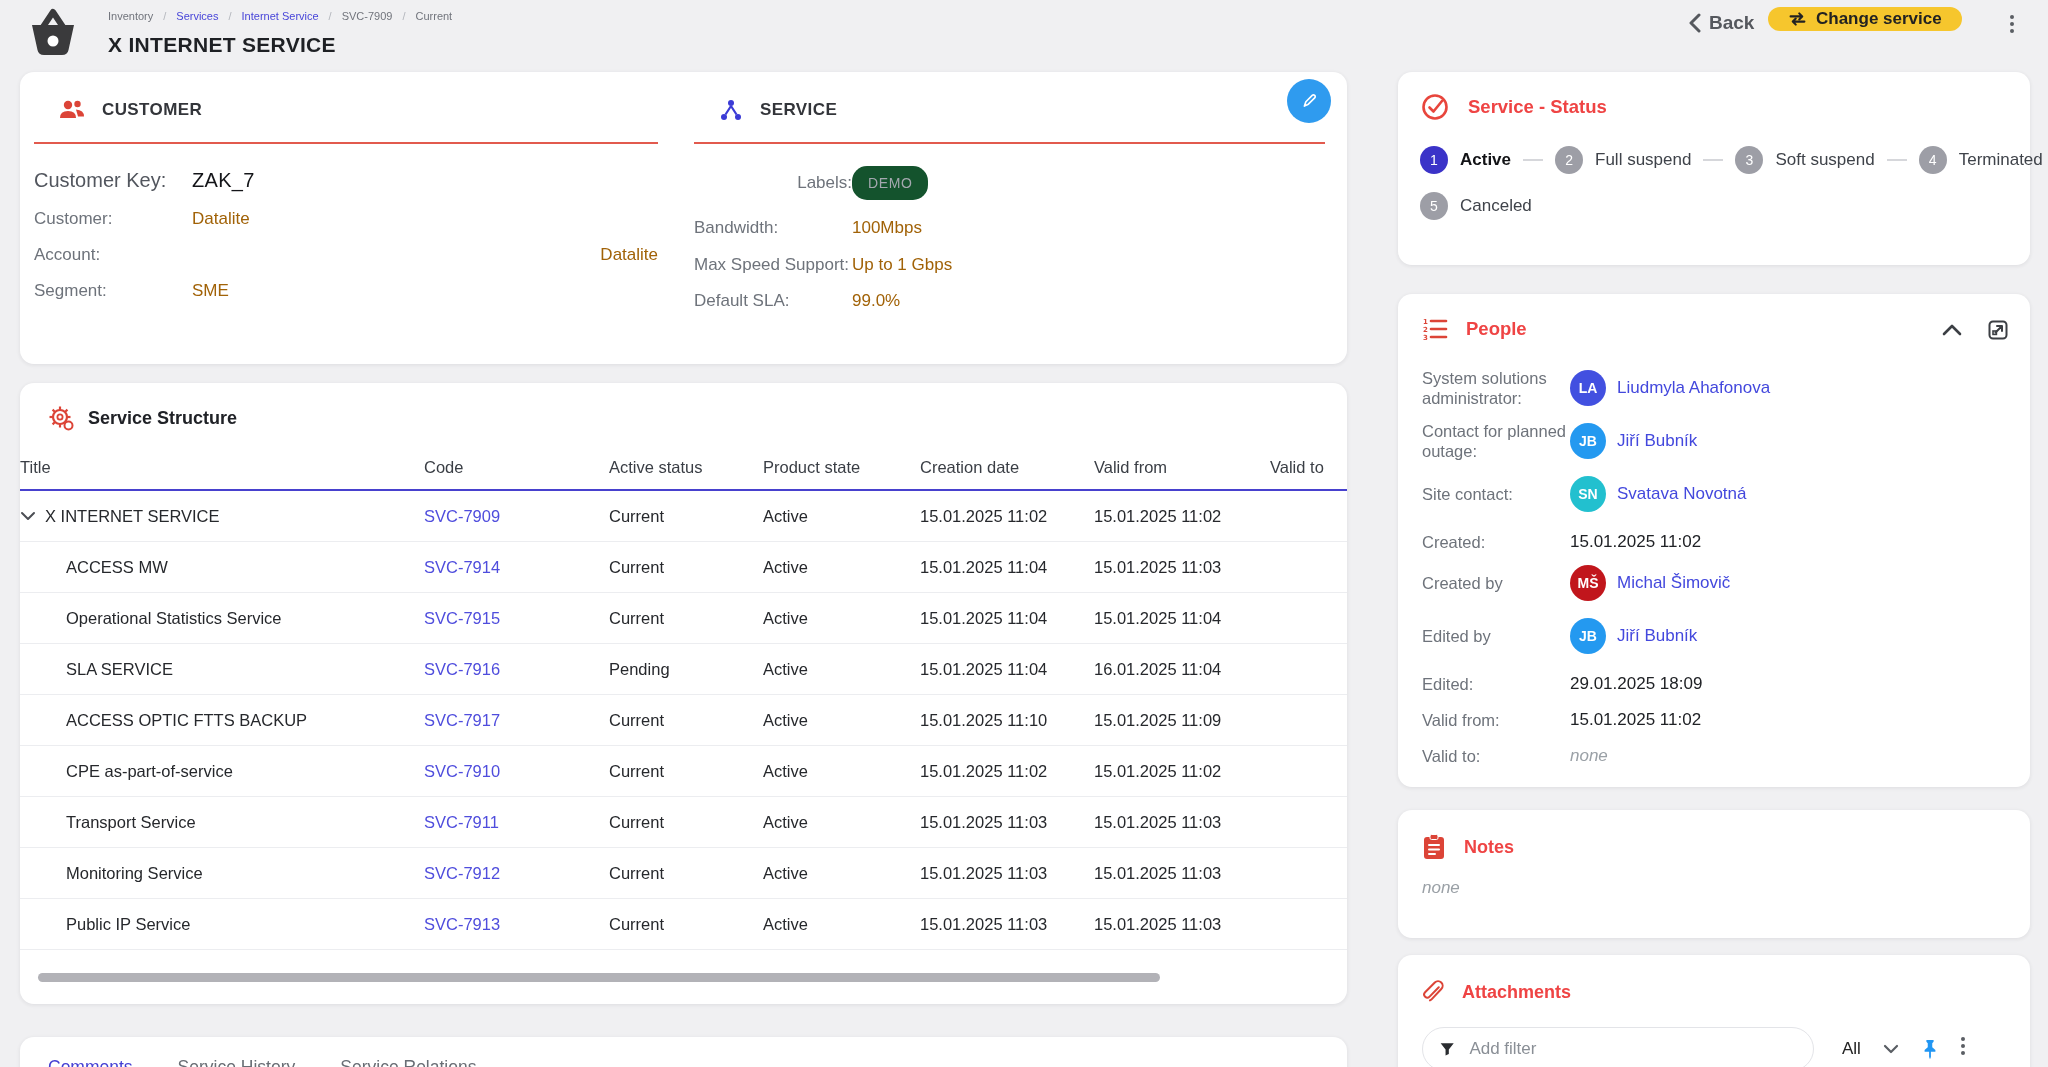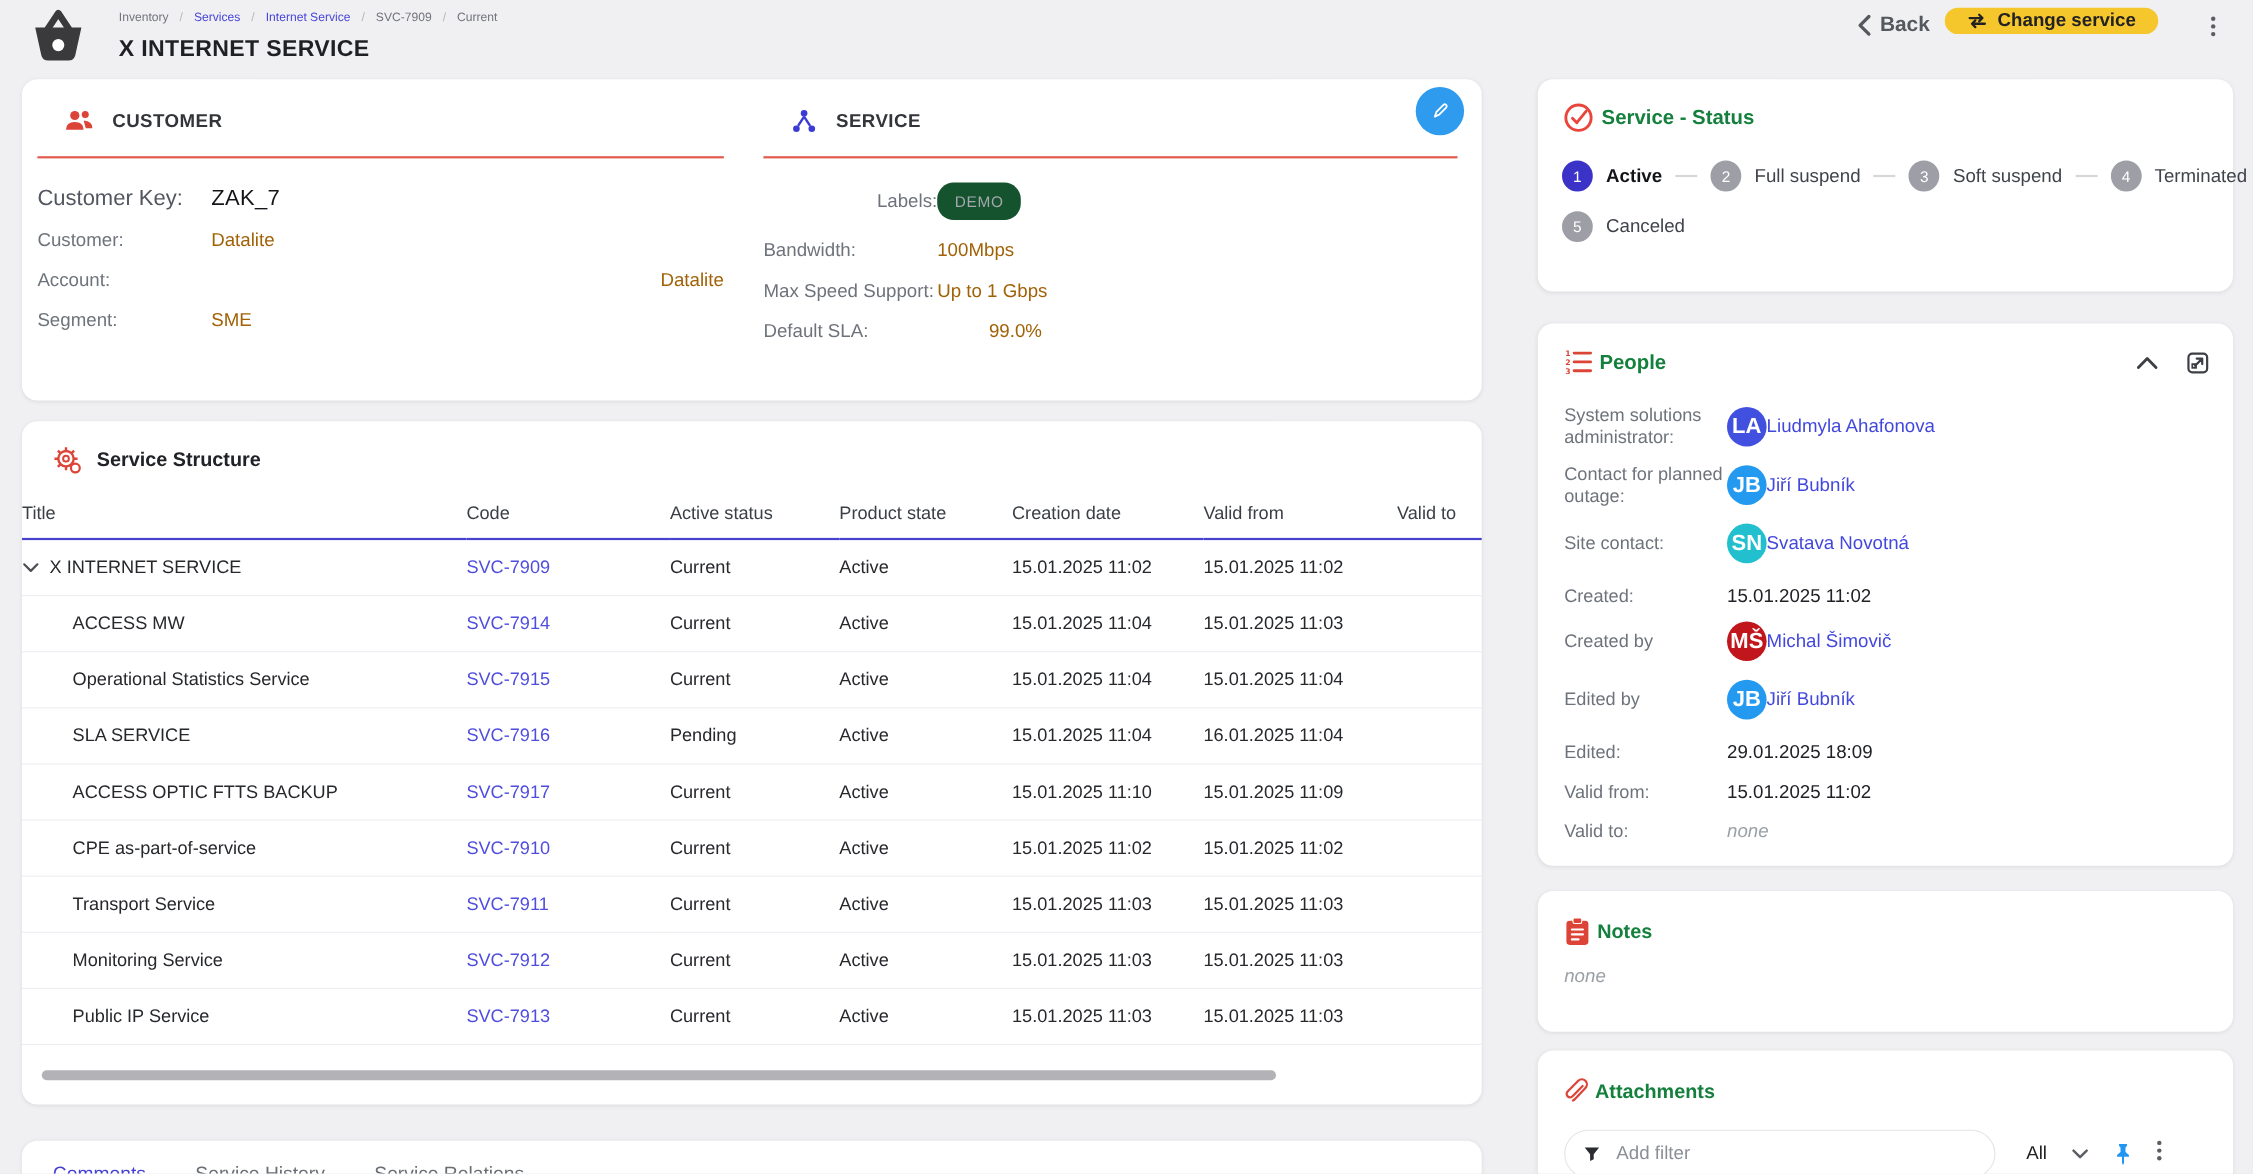--- a/index.html
+++ b/index.html
@@ -59,41 +59,41 @@
   .hscroll{position:absolute;left:18px;bottom:22px;width:1122px;height:9px;border-radius:5px;background:#b2b2b7;cursor:pointer;}
 
   
   .card-tabs{height:90px;margin-top:33px;padding-top:20px;}
   .tabs{display:flex;gap:45px;padding-left:28px;font-size:17.5px;}
   .tab{color:#696e75;cursor:pointer;}
   .tab.active{color:#443fd3;font-weight:500;}
 
   
   .card-status{height:193px;padding:20px 0 0 22px;box-sizing:border-box;}
-  .r-head{display:flex;align-items:center;gap:6px;font-size:18.5px;font-weight:bold;color:#15803d;}
+  .r-head{display:flex;align-items:center;gap:18px;font-size:18.5px;font-weight:bold;color:#ef4444;}
   .steps{display:flex;align-items:center;margin-top:24px;flex-wrap:nowrap;}
   .step{display:flex;align-items:center;}
   .s-circ{width:28px;height:28px;border-radius:50%;background:#9d9ea6;color:#fff;font-size:14px;
           display:flex;align-items:center;justify-content:center;flex:none;}
   .s-circ.on{background:#3b33c8;}
   .s-lab{margin-left:12px;font-size:17px;color:#3f434a;white-space:nowrap;}
   .s-lab.on{font-weight:bold;color:#121316;}
   .conn{width:20px;height:2px;background:#d6d7db;margin:0 12px;flex:none;}
   .steps-row2{margin-top:18px;}
 
   
   .card-people{height:493px;margin-top:29px;padding:22px 18px 0 24px;box-sizing:border-box;position:relative;}
   .p-tools{position:absolute;right:20px;top:24px;display:flex;gap:24px;align-items:center;}
   .p-rows{margin-top:24px;}
   .p-row{display:flex;align-items:center;margin-bottom:9px;}
   .p-row .lab{width:148px;flex:none;color:#6e737b;font-size:16.5px;line-height:20px;align-self:center;}
   .p-row.txt{min-height:33px;margin-bottom:3px;}
   .p-row.per{min-height:44px;}
-  .avatar{width:36px;height:36px;border-radius:50%;color:#fff;font-size:20px;font-weight:bold;
-          display:flex;align-items:center;justify-content:center;flex:none;}
+  .avatar{width:36px;height:36px;border-radius:50%;color:#fff;font-size:14px;font-weight:bold;
+          display:flex;align-items:center;justify-content:center;margin-right:11px;flex:none;}
   .av-indigo{background:#4250e0;} .av-blue{background:#2499f0;} .av-teal{background:#22c0cf;} .av-red{background:#c1161c;}
   .p-val{font-size:17px;color:#202226;}
   .p-name{font-size:17px;color:#4348dd;cursor:pointer;}
   .muted{color:#9aa0a6;font-style:italic;}
 
   
   .card-notes{height:128px;margin-top:23px;padding:24px 0 0 24px;box-sizing:border-box;}
   .notes-empty{margin-top:18px;font-size:17px;}
   .card-attach{height:160px;margin-top:17px;padding:24px 18px 0 24px;box-sizing:border-box;position:relative;}
   .filter-row{display:flex;align-items:center;margin-top:22px;}
@@ -199,21 +199,21 @@
           <span class="badge">DEMO</span>
         </div>
         <div class="fld" style="margin-top:18px;">
           <span class="lab">Bandwidth:</span>
           <span class="val">100Mbps</span>
         </div>
         <div class="fld" style="margin-top:17px;">
           <span class="lab" style="width:158px;">Max Speed Support:</span>
           <span class="val">Up to 1 Gbps</span>
         </div>
-        <div class="fld" style="margin-top:16px;gap:47px;">
+        <div class="fld" style="margin-top:16px;">
           <span class="lab">Default SLA:</span>
           <span class="val">99.0%</span>
         </div>
       </div>
 
       <div class="edit-fab">
         <svg width="22" height="22" viewBox="0 0 24 24">
           <path d="M7 17.5 L8.6 12.8 L15.5 5.9 A1.9 1.9 0 0 1 18.2 8.6 L11.3 15.5 Z" fill="none" stroke="#fff" stroke-width="1.8" stroke-linejoin="round"></path>
         </svg>
       </div>

